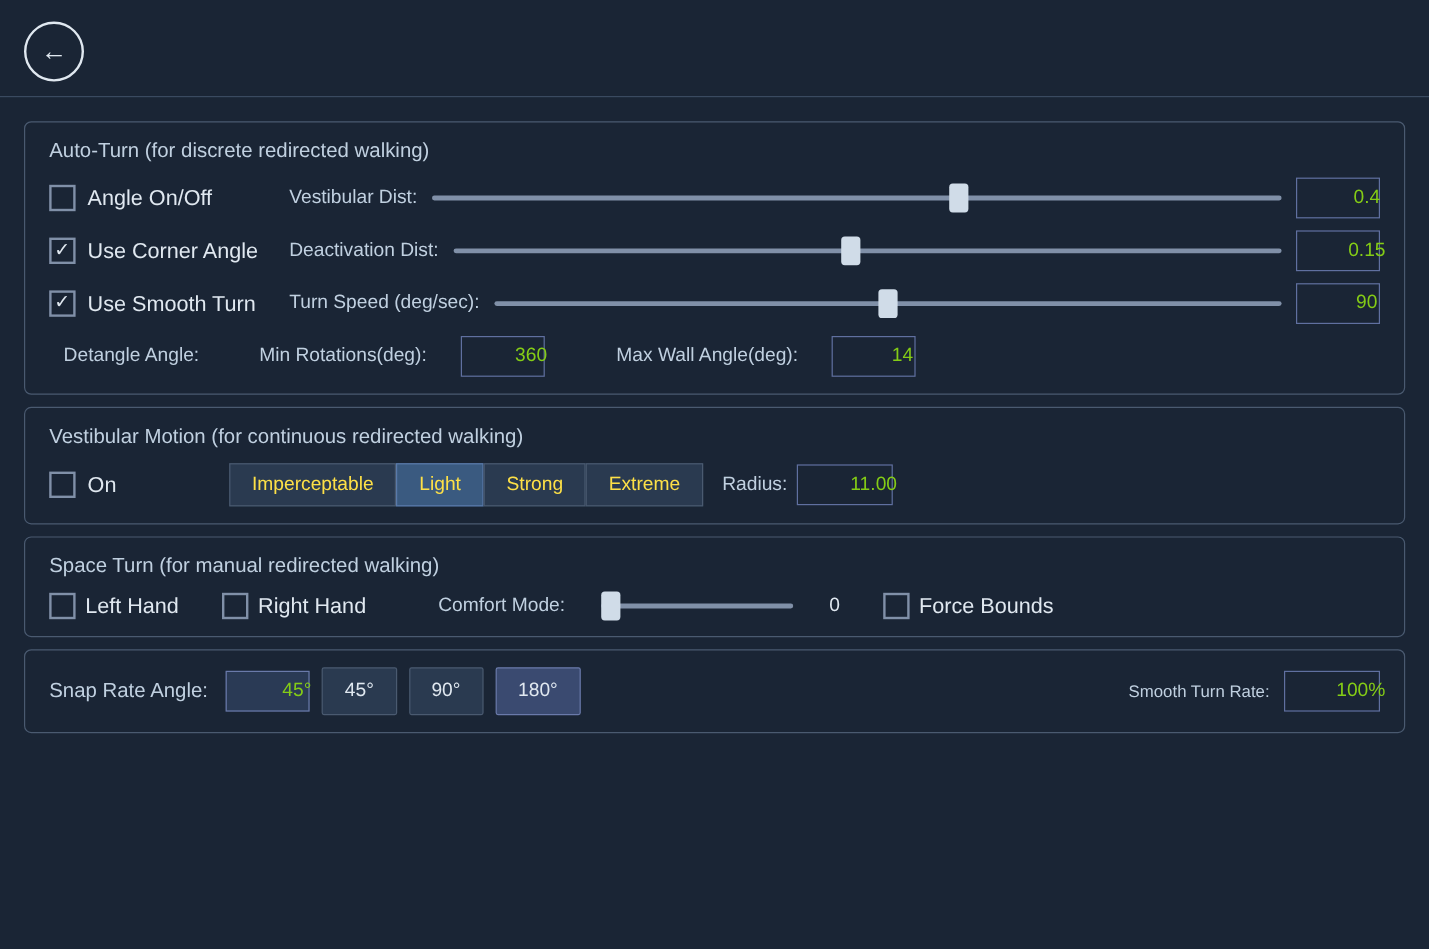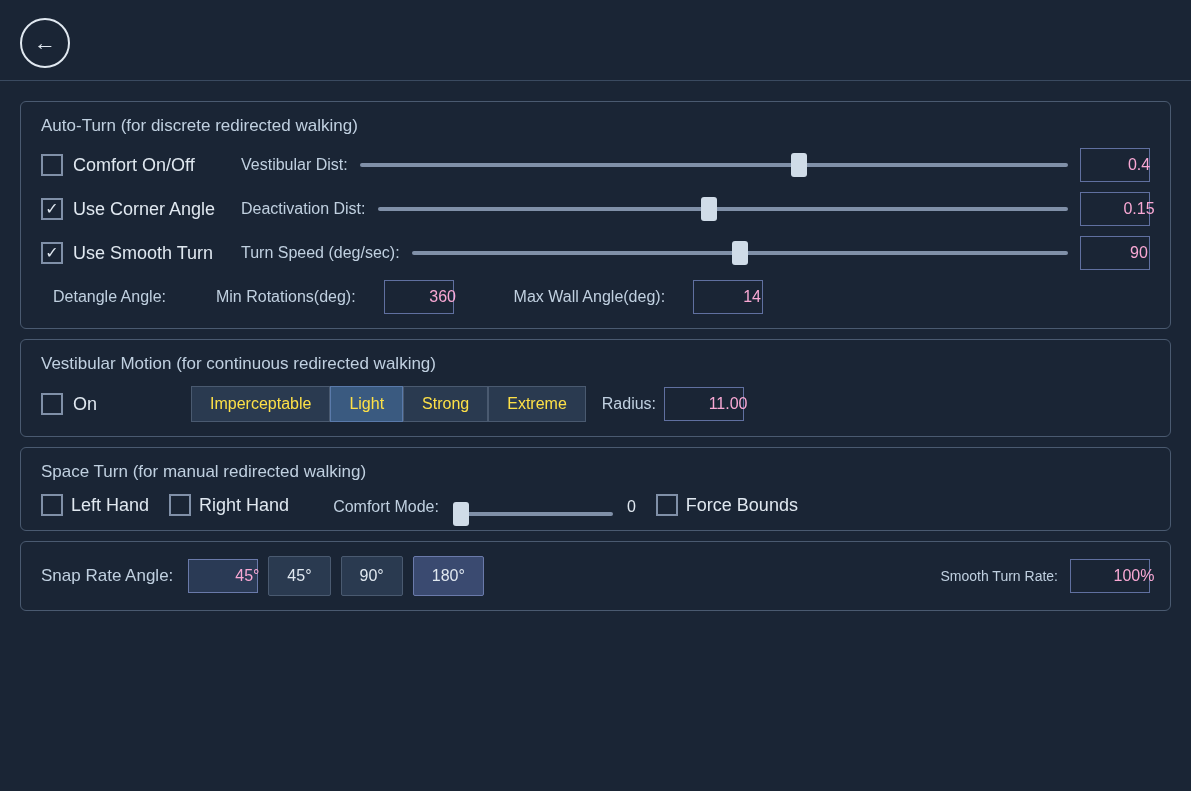--- a/index.html
+++ b/index.html
@@ -134,21 +134,21 @@
       top: 50%;
       transform: translateY(-50%);
       cursor: pointer;
     }
 
     .value-box {
       width: 70px;
       height: 34px;
       border: 1px solid #6070a0;
       background: transparent;
-      color: #f9a8d4;
+      color: #84cc16;
       font-size: 16px;
       text-align: center;
       display: flex;
       align-items: center;
       justify-content: center;
       padding-left: 48px;
     }
 
     .extras-row {
       display: flex;
@@ -180,22 +180,22 @@
     }
 
     .vm-btn.active {
       background: #3a5a80;
       border-color: #5a7aaa;
     }
 
     
     .space-turn-row {
       display: flex;
-      align-items: flex-end;
-      gap: 4px;
+      align-items: center;
+      gap: 20px;
     }
 
     .comfort-track {
       width: 160px;
       height: 4px;
       background: #8090a8;
       border-radius: 2px;
       position: relative;
     }
 
@@ -256,21 +256,21 @@
 </div>
 
 <div class="main-content">
 
   <div class="section-box">
     <div class="section-title">Auto-Turn (for discrete redirected walking)</div>
 
     <div class="row">
       <label class="checkbox-label">
         <div class="checkbox"></div>
-        <span>Comfort On/Off</span>
+        <span>Angle On/Off</span>
       </label>
       <div class="slider-group">
         <span class="slider-label">Vestibular Dist:</span>
         <div class="slider-track">
           <div class="slider-thumb" style="left: calc(62% - 8px);"></div>
         </div>
         <div class="value-box">0.4</div>
       </div>
     </div>
 

